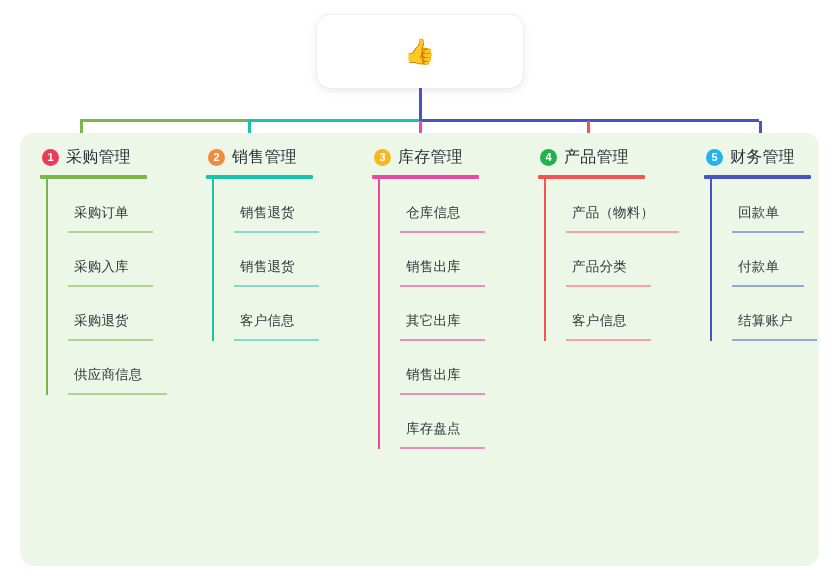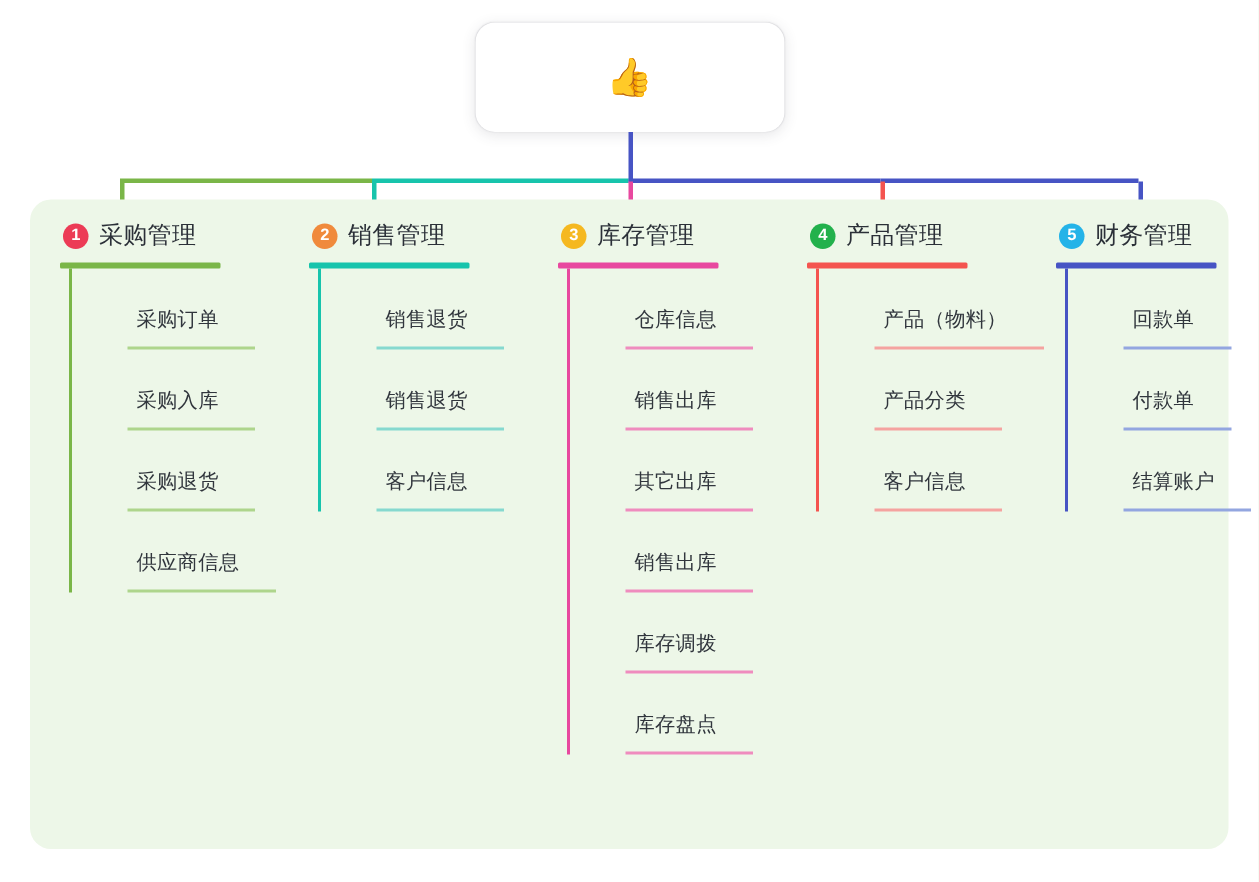--- a/index.html
+++ b/index.html
@@ -114,21 +114,21 @@
   .head-rule {
     height: 4px;
     margin-top: 7px;
     border-radius: 1px;
   }
 
   
   .leaves {
     position: relative;
     margin-left: 6px;
-    padding-left: 39px;
+    padding-left: 22px;
   }
   .spine {
     position: absolute;
     left: 0;
     top: 0;
     bottom: 0;
     width: 2px;
   }
   .leaf {
     position: relative;
@@ -242,24 +242,20 @@
           </div>
           <div class="leaf">
             <span class="leaf-text">其它出库</span>
             <div class="leaf-rule" style="width: 85px; background: rgb(239, 140, 190);"></div>
           </div>
           <div class="leaf">
             <span class="leaf-text">销售出库</span>
             <div class="leaf-rule" style="width: 85px; background: rgb(239, 140, 190);"></div>
           </div>
           <div class="leaf">
-            <span class="leaf-text">库存调拨</span>
-            <div class="leaf-rule" style="width: 85px; background: rgb(239, 140, 190);"></div>
-          </div>
-          <div class="leaf">
             <span class="leaf-text">库存盘点</span>
             <div class="leaf-rule" style="width: 85px; background: rgb(239, 140, 190);"></div>
           </div>
         </div>
       </div>
       <div class="branch" style="left: 538px;">
         <div class="branch-head">
           <span class="badge" style="background: rgb(34, 177, 76);">4</span>
           <span class="branch-title">产品管理</span>
         </div>

